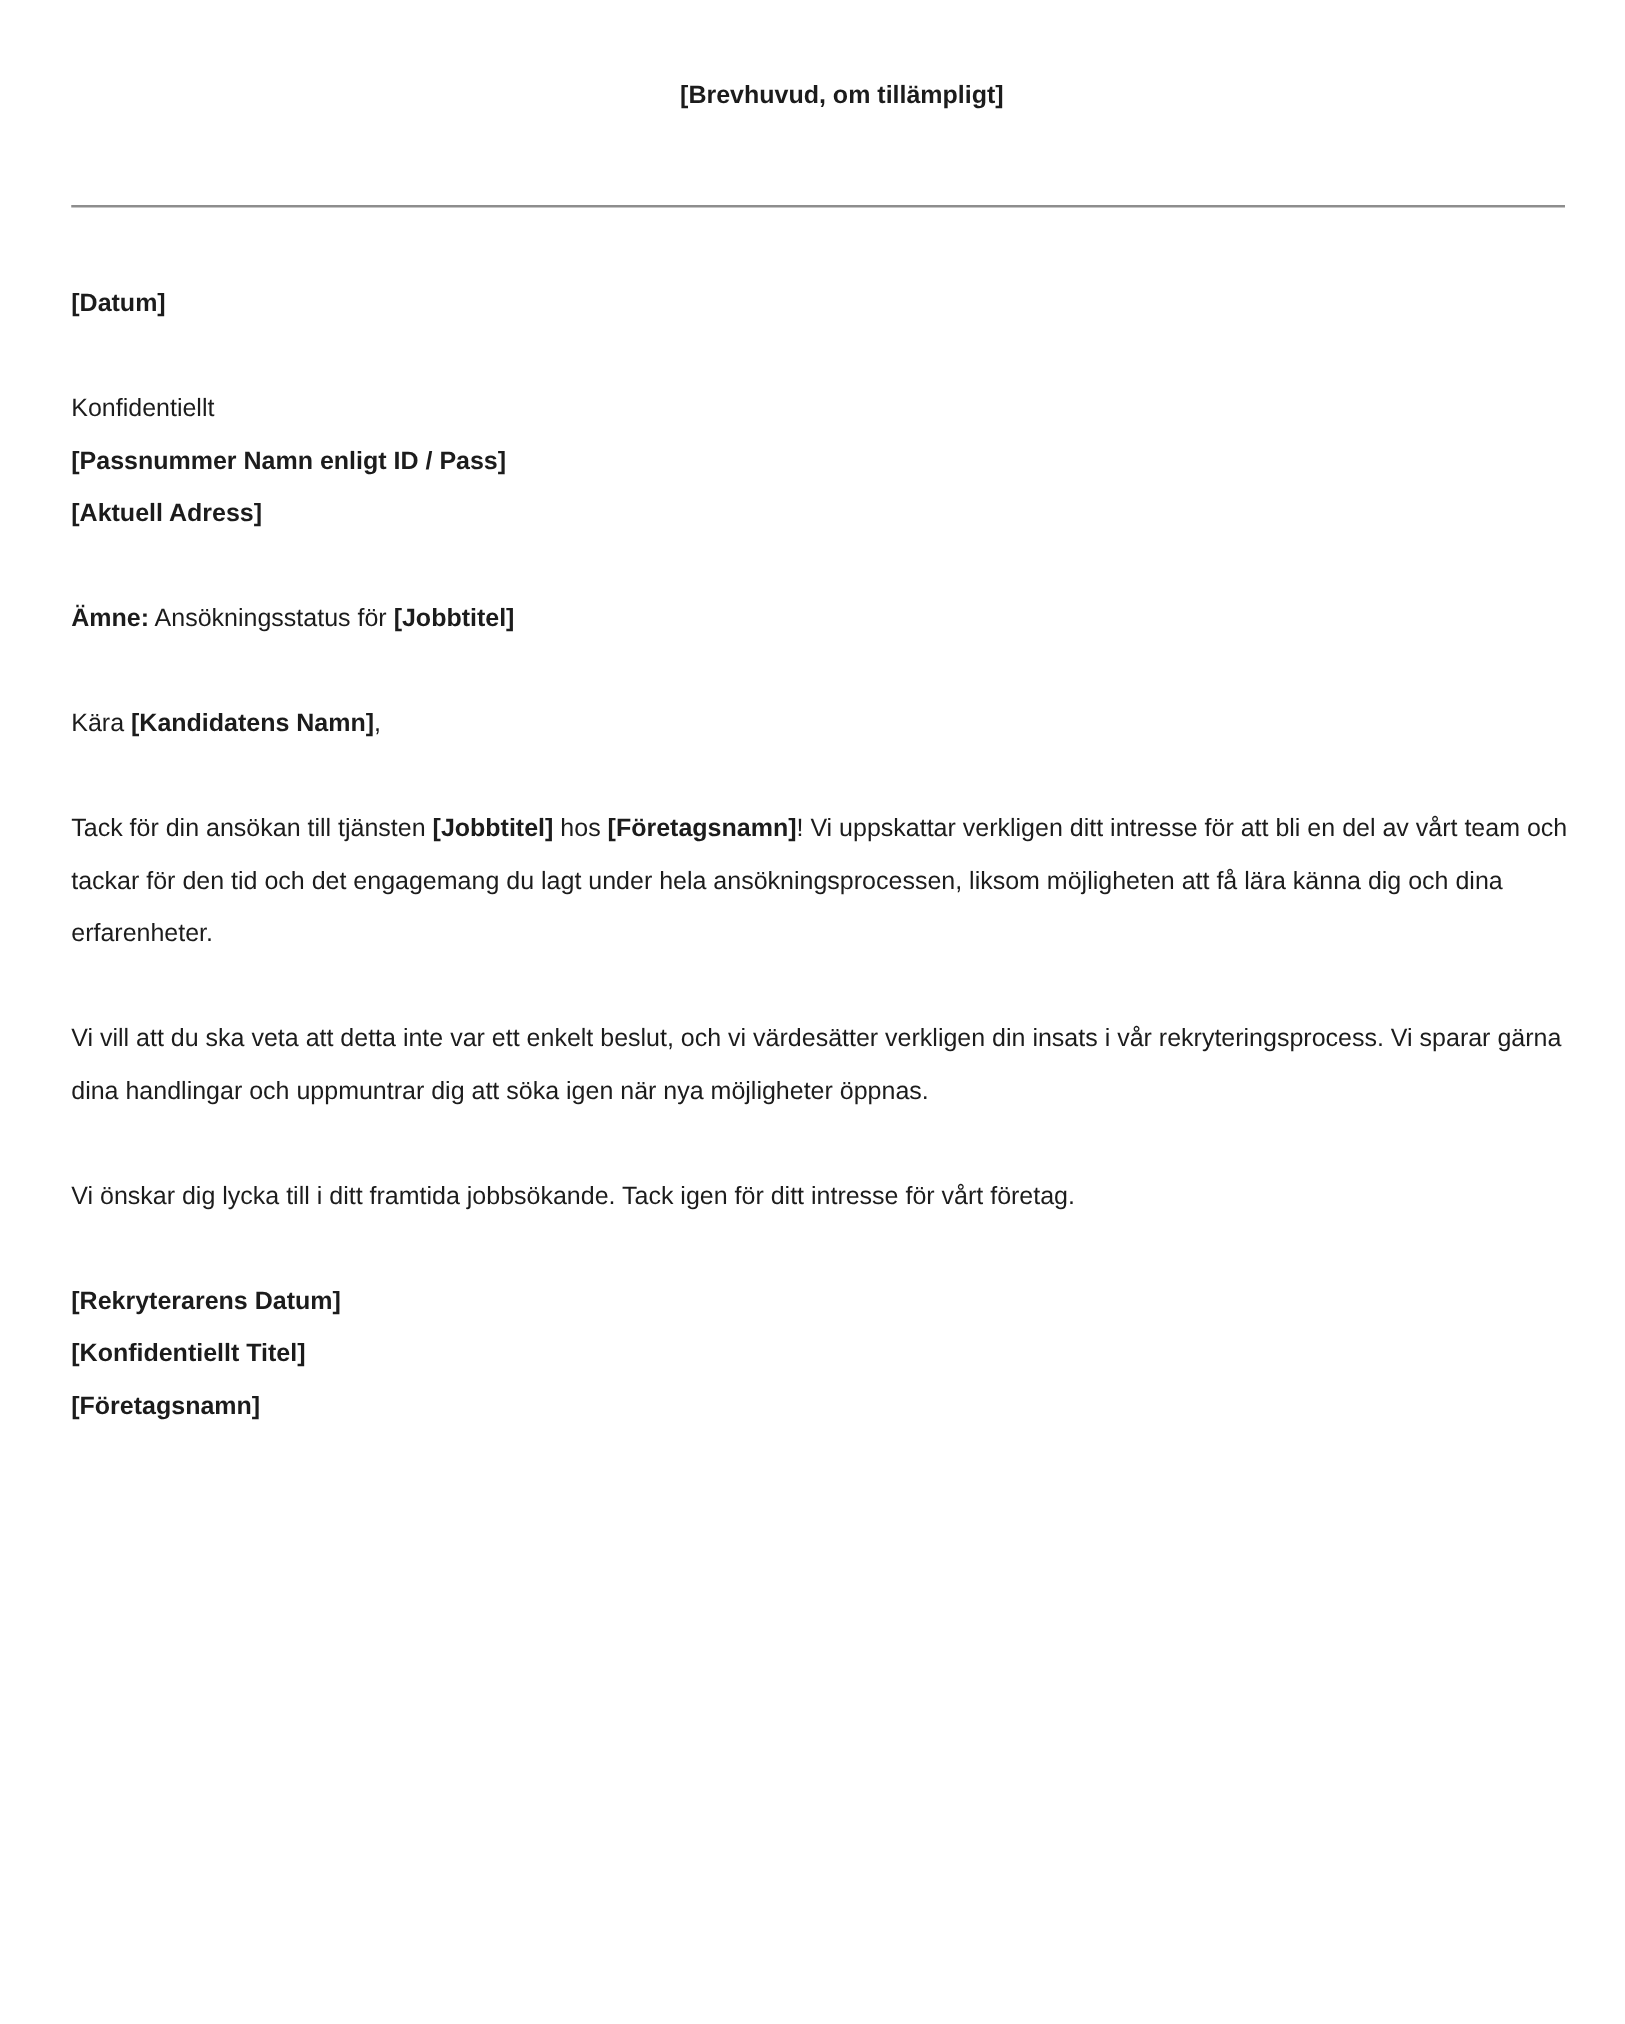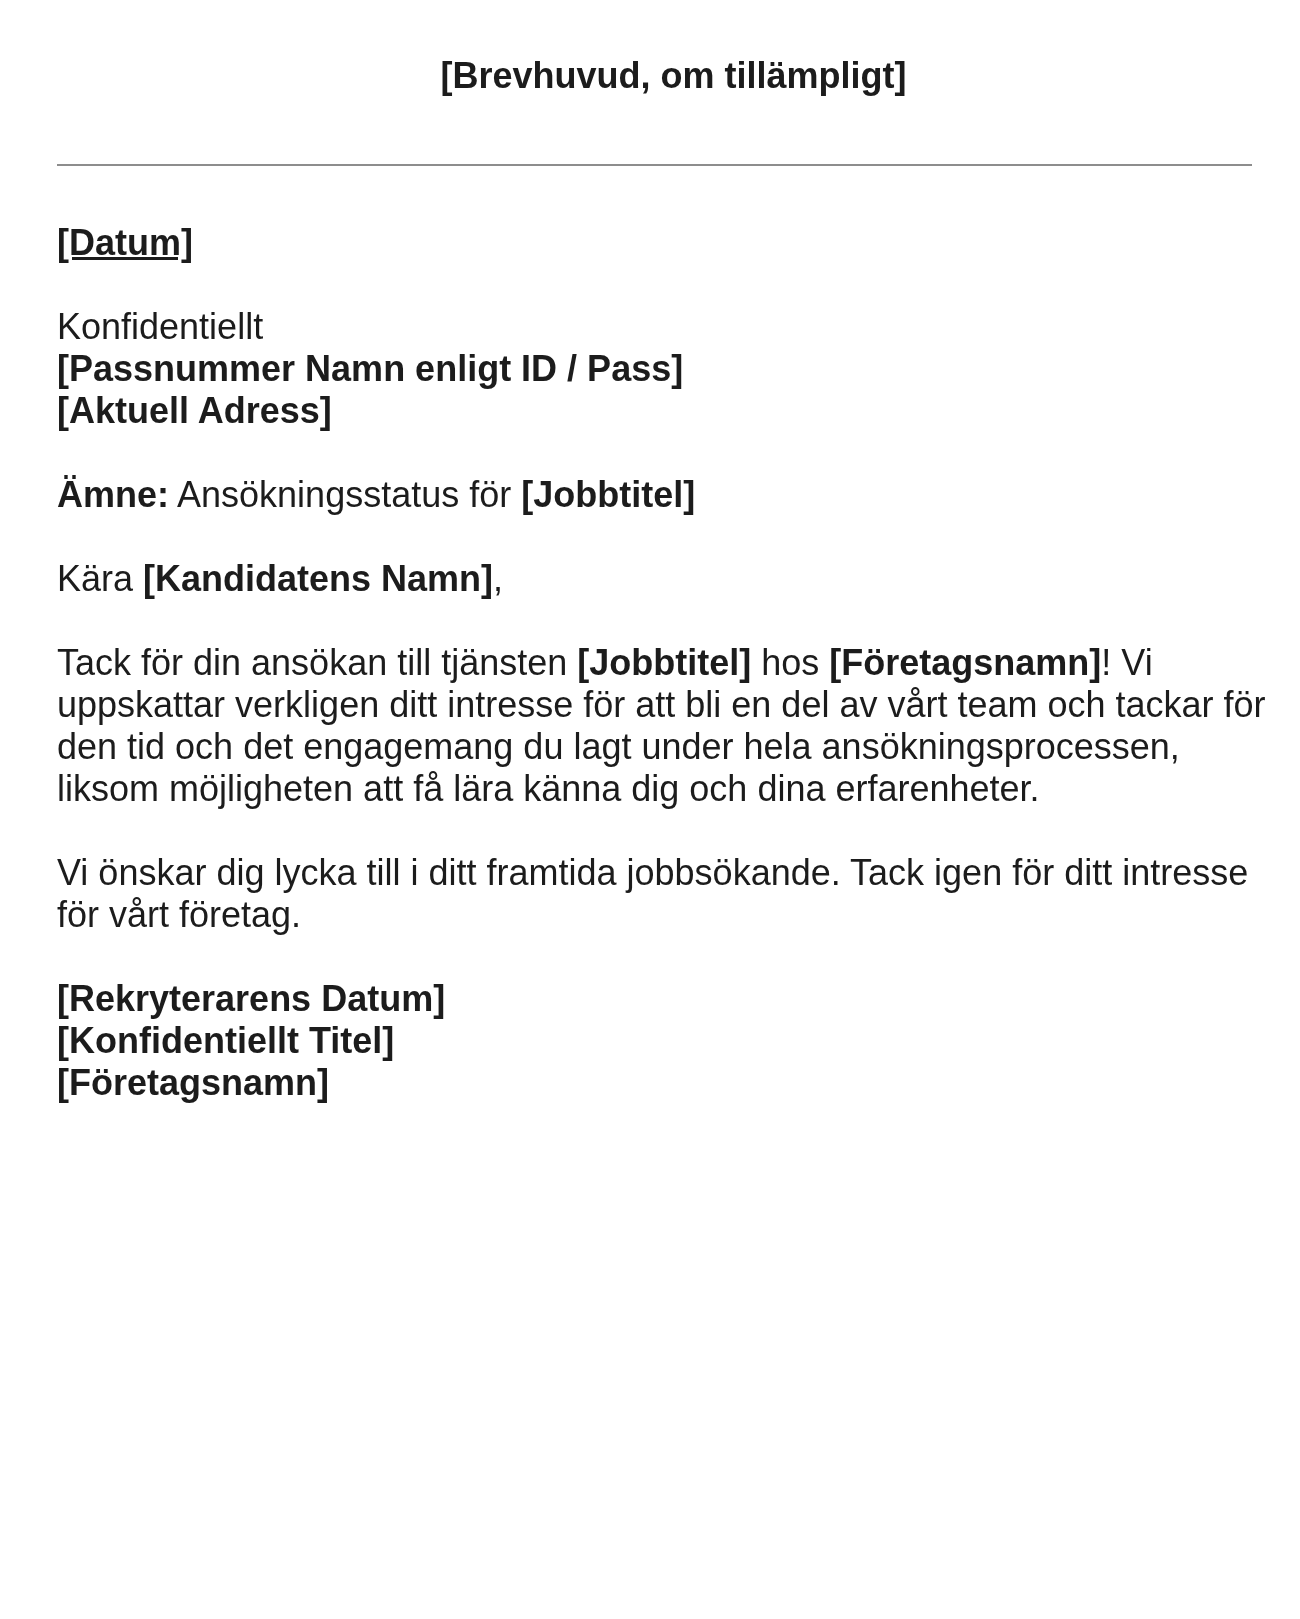--- a/index.html
+++ b/index.html
@@ -11,41 +11,40 @@
     width: 1300px;
     height: 1619px;
     overflow: hidden;
   }
   .page {
     box-sizing: border-box;
     width: 1300px;
     height: 1619px;
     padding: 55px 10px 0 57px;
     font-family: "Liberation Sans", sans-serif;
-    font-size: 36px;
+    font-size: 20px;
     line-height: 42px;
     color: #1c1c1c;
     background: #ffffff;
   }
   .letterhead {
     text-align: center;
     font-weight: 700;
     margin: 0;
   }
   .divider {
     border: none;
     border-top: 2px solid #8d8d8d;
     width: 1195px;
     margin: 67px 0 0 0;
     height: 0;
   }
   .date-line {
     margin-top: 56px;
     font-weight: 700;
-    text-decoration: underline;
   }
   .block {
     margin: 42px 0 0 0;
   }
   .line { margin: 0; }
   .bold { font-weight: 700; }
   strong { font-weight: 700; }
 </style>
 </head>
 <body>
@@ -64,20 +63,21 @@
     <div class="line bold">[Aktuell Adress]</div>
   </div>
 
   <div class="block"><strong>Ämne:</strong> Ansökningsstatus för <strong>[Jobbtitel]</strong></div>
 
   <div class="block">Kära <strong>[Kandidatens Namn]</strong>,</div>
 
   <div class="block">Tack för din ansökan till tjänsten <strong>[Jobbtitel]</strong> hos <strong>[Företagsnamn]</strong>! Vi uppskattar verkligen ditt intresse för att bli en del av vårt team och tackar för den tid och det engagemang du lagt under hela ansökningsprocessen, liksom möjligheten att få lära känna dig och dina erfarenheter.</div>
 
 
+  <div class="block">Vi vill att du ska veta att detta inte var ett enkelt beslut, och vi värdesätter verkligen din insats i vår rekryteringsprocess. Vi sparar gärna dina handlingar och uppmuntrar dig att söka igen när nya möjligheter öppnas.</div>
 
   <div class="block">Vi önskar dig lycka till i ditt framtida jobbsökande. Tack igen för ditt intresse för vårt företag.</div>
 
 
   <div class="block">
     <div class="line bold">[Rekryterarens Datum]</div>
     <div class="line bold">[Konfidentiellt Titel]</div>
     <div class="line bold">[Företagsnamn]</div>
   </div>
 

